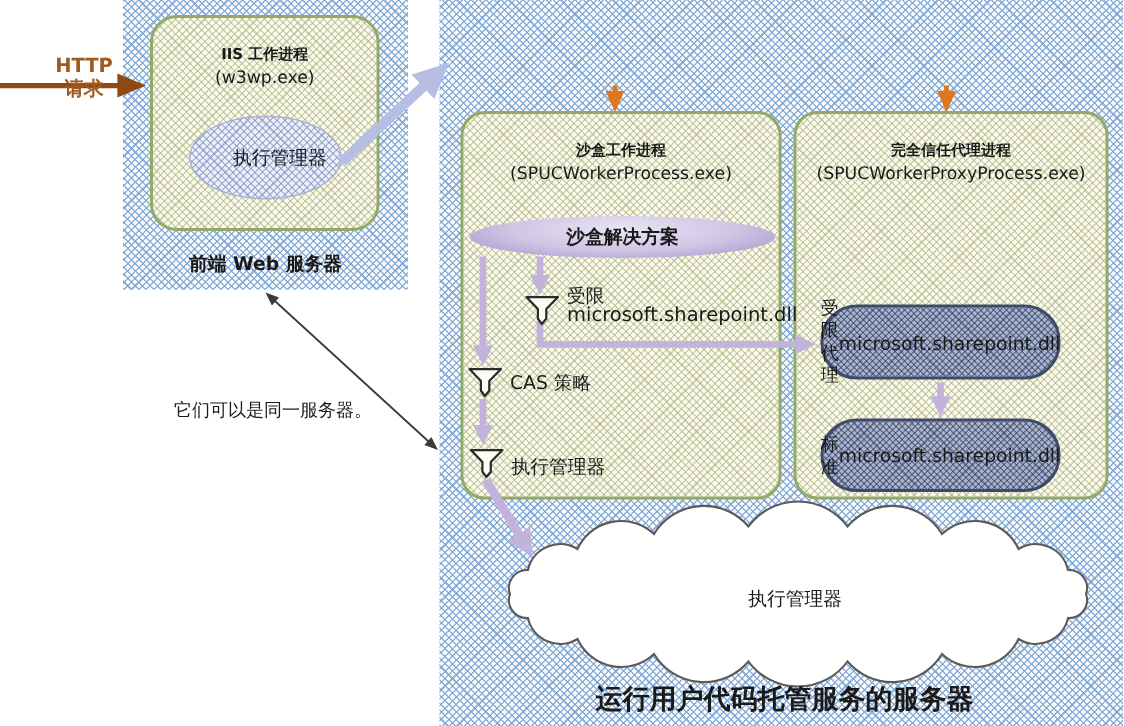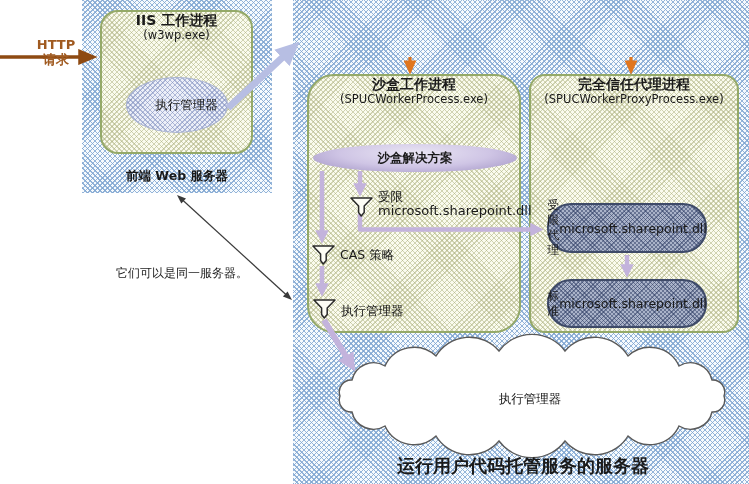--- a/index.html
+++ b/index.html
@@ -23,24 +23,24 @@
     repeating-linear-gradient(135deg,rgba(122,138,188,.55) 0 1px,transparent 1px 3.5px);}
   .hatch-navy{background-color:#aab3c9;background-image:
     repeating-linear-gradient(45deg,rgba(40,55,95,.5) 0 1px,transparent 1px 3px),
     repeating-linear-gradient(135deg,rgba(40,55,95,.5) 0 1px,transparent 1px 3px);}
 
   .region-left{left:82px;top:0;width:190px;height:193px;}
   .region-right{left:293px;top:0;width:456px;height:484px;}
 
   .iis-box{left:100px;top:10px;width:153px;height:144px;border:2px solid #94a968;border-radius:18px;box-sizing:border-box;}
   .host-box{left:303px;top:11px;width:430px;height:46px;border:2px solid #c96a2a;border-radius:23px;box-sizing:border-box;}
-  .sandbox-box{left:307px;top:74px;width:214px;height:259px;border:2px solid #94a968;border-radius:27px;box-sizing:border-box;}
+  .sandbox-box{left:307px;top:74px;width:214px;height:259px;border:2px solid #94a968;border-radius:16px;box-sizing:border-box;}
   .proxy-box{left:529px;top:74px;width:210px;height:259px;border:2px solid #94a968;border-radius:16px;box-sizing:border-box;}
 
-  .box-title{font-weight:bold;font-size:14px;line-height:17px;text-align:center;margin-top:0;}
+  .box-title{font-weight:bold;font-size:10px;line-height:17px;text-align:center;margin-top:16px;}
   .box-sub{font-size:11.5px;line-height:13px;text-align:center;}
   .host-box .box-title{margin-top:5px;font-size:14.5px;}
 
   .exec-ellipse{left:126px;top:77px;width:102px;height:56px;border-radius:50%;
     border:1px solid #a8b2d0;box-sizing:border-box;display:flex;align-items:center;justify-content:center;
     font-size:12.5px;padding-left:19px;}
   .solutions-ellipse{left:313px;top:144px;width:204px;height:28px;border-radius:50%;
     background:radial-gradient(ellipse at 50% 32%,#eae6f4 0%,#cfc5e5 52%,#9e90c2 100%);
     display:flex;align-items:center;justify-content:center;font-weight:bold;font-size:12.5px;}
 

